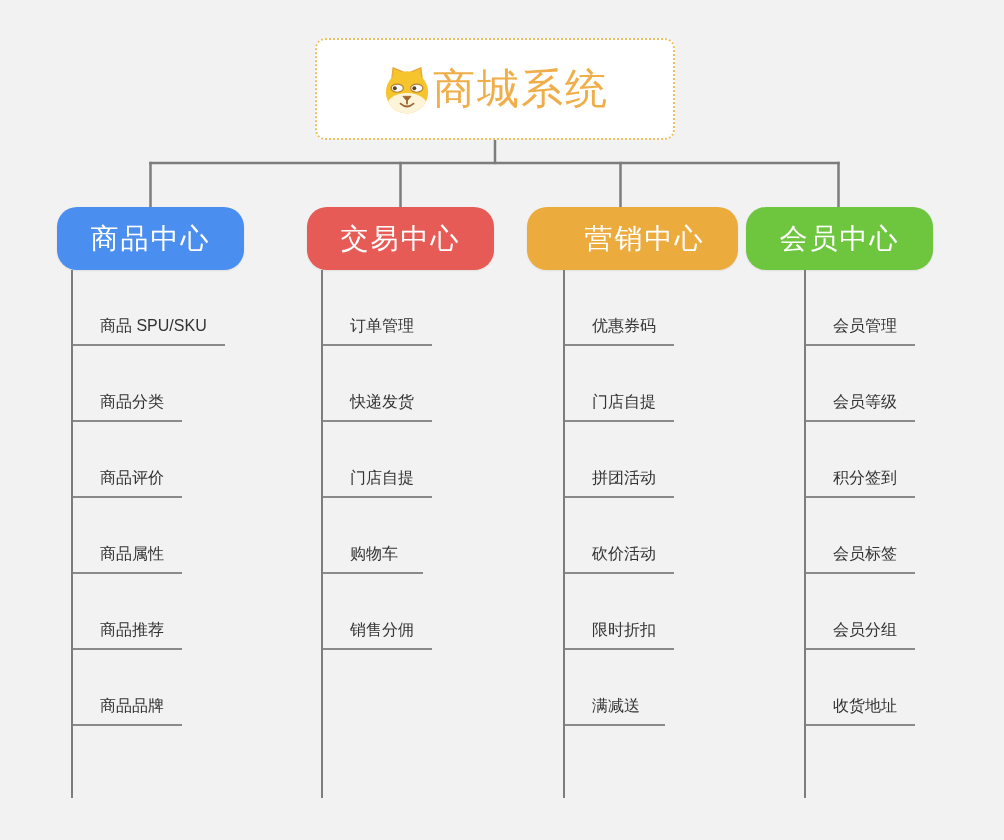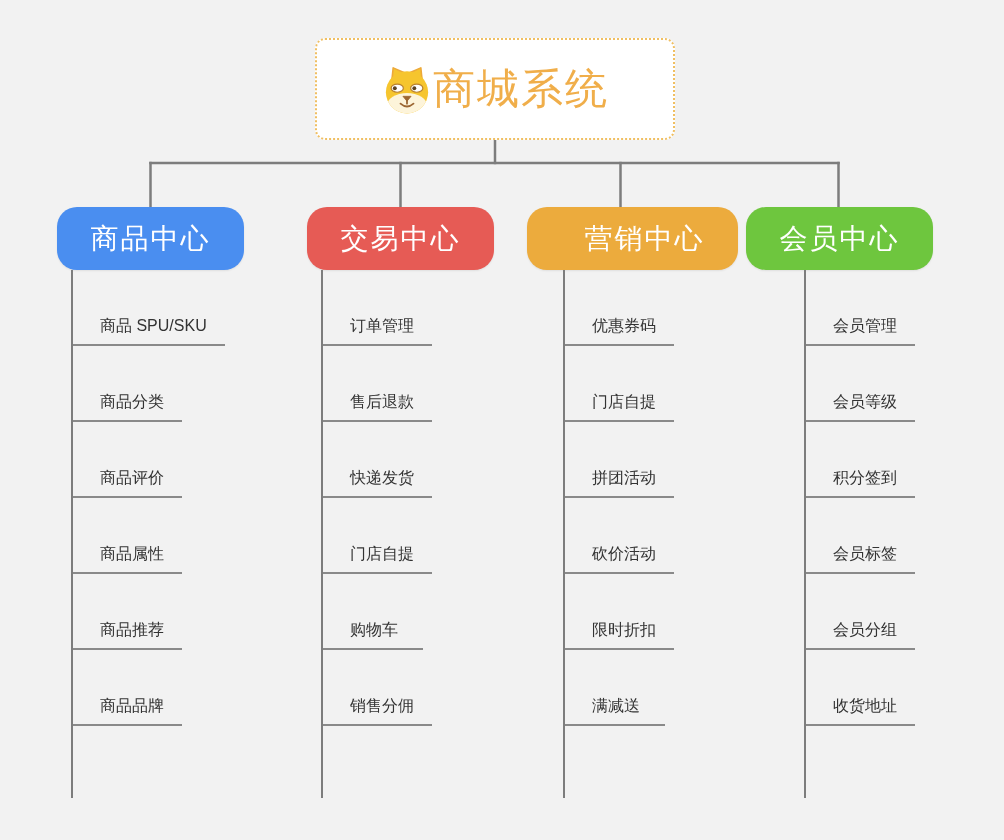--- a/index.html
+++ b/index.html
@@ -83,21 +83,20 @@
     <div class="child">商品 SPU/SKU</div>
     <div class="child">商品分类</div>
     <div class="child">商品评价</div>
     <div class="child">商品属性</div>
     <div class="child">商品推荐</div>
     <div class="child">商品品牌</div>
   </div>
 
   <div class="column c1">
     <div class="child">订单管理</div>
-    <div class="child">售后退款</div>
     <div class="child">快递发货</div>
     <div class="child">门店自提</div>
     <div class="child">购物车</div>
     <div class="child">销售分佣</div>
   </div>
 
   <div class="column c2">
     <div class="child">优惠券码</div>
     <div class="child">门店自提</div>
     <div class="child">拼团活动</div>

